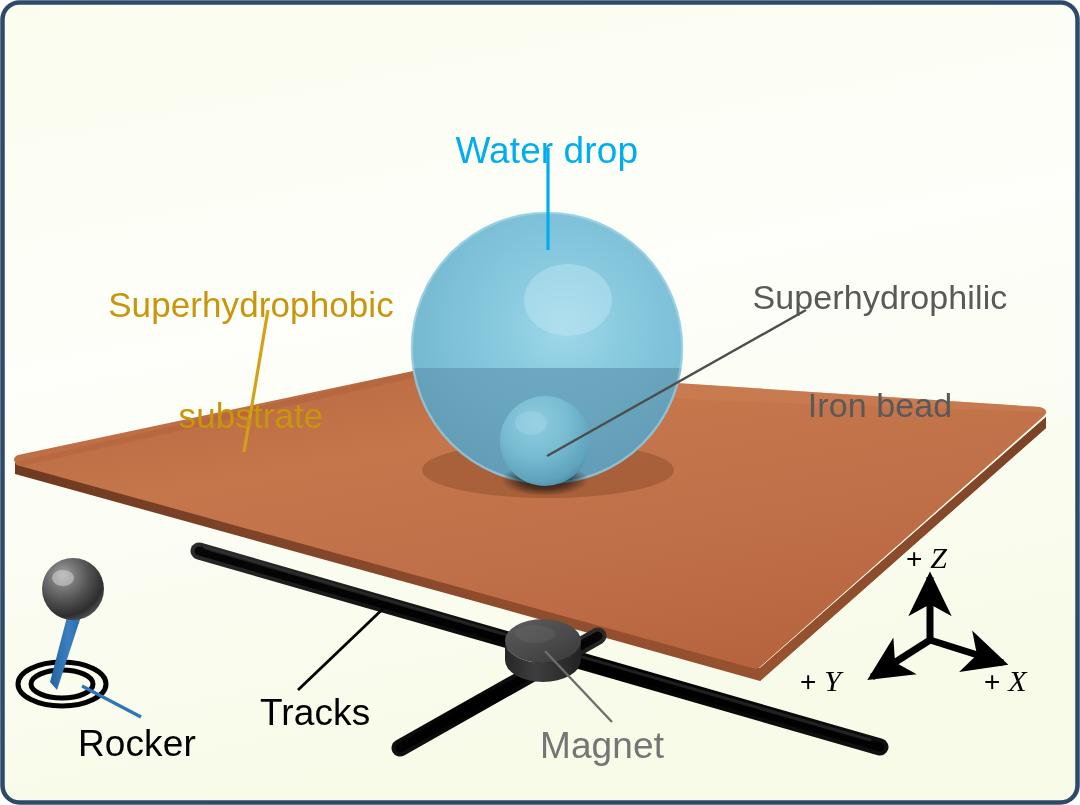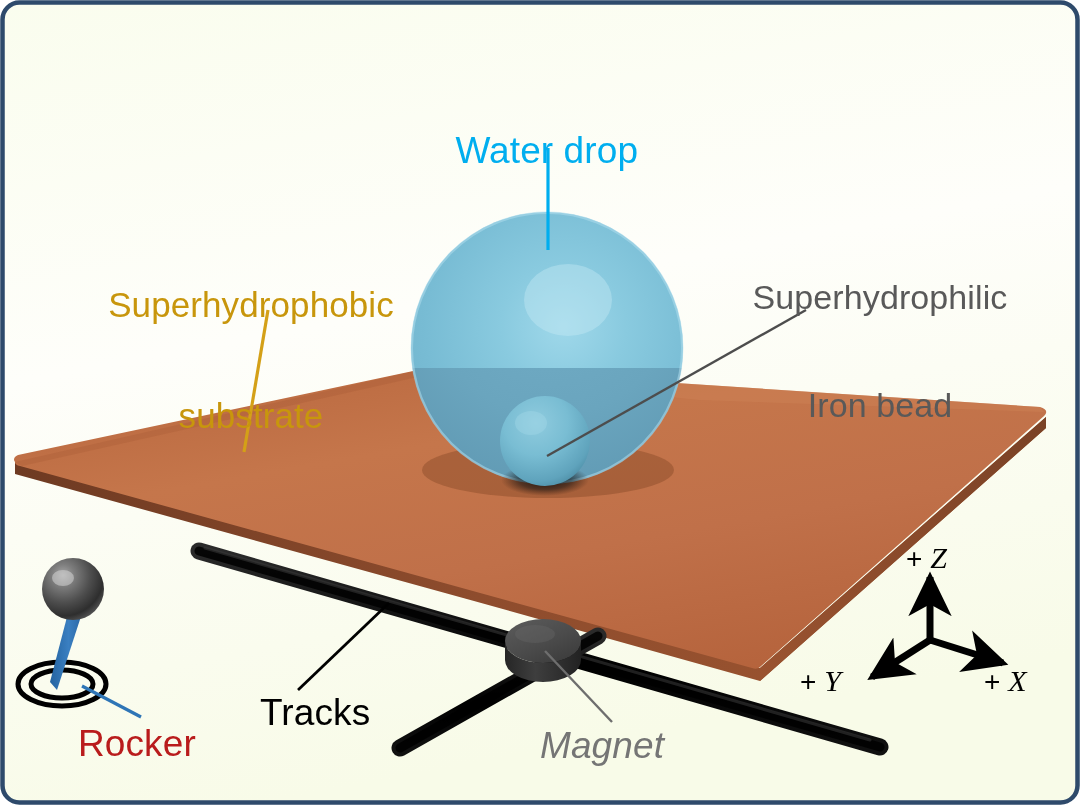--- a/index.html
+++ b/index.html
@@ -54,27 +54,26 @@
     color: #595959;
   }
   #label-tracks {
     left: 260px; top: 693px;
     font-size: 37px;
     color: #000000;
   }
   #label-rocker {
     left: 78px; top: 724px;
     font-size: 37px;
-    color: #b91c1c;
+    color: #000000;
   }
   #label-magnet {
     left: 540px; top: 726px;
     font-size: 37px;
     color: #757575;
-    font-style: italic;
   }
   .axis-lbl {
     position: absolute;
     font-size: 28px;
     color: #000000;
     white-space: pre;
   }
   .axis-lbl i {
     font-style: italic;
     font-family: "Liberation Serif", serif;

